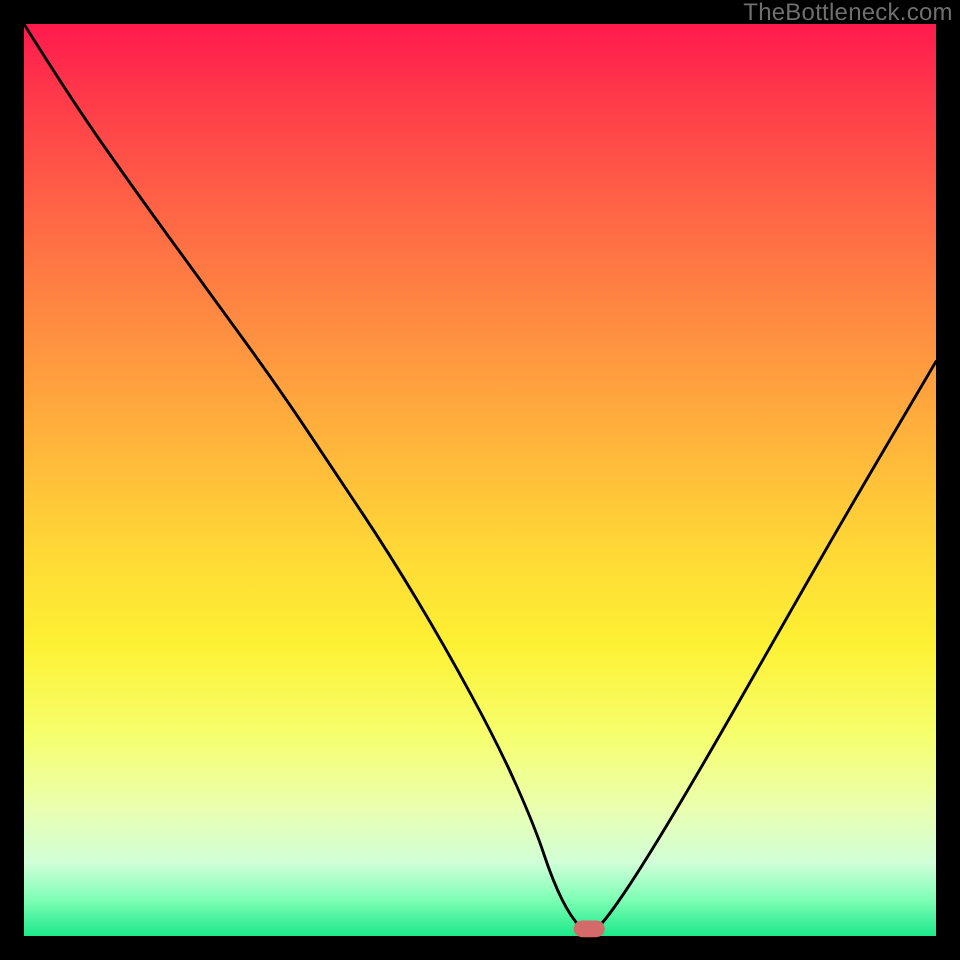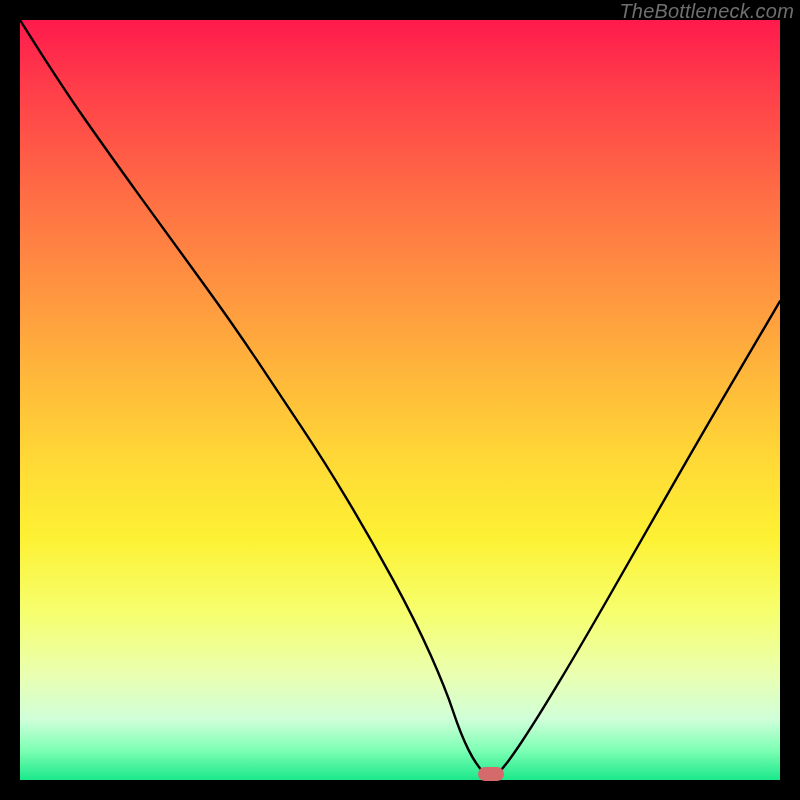--- a/index.html
+++ b/index.html
@@ -9,21 +9,20 @@
     height: 800px;
     background: #000;
     overflow: hidden;
     font-family: Arial, Helvetica, sans-serif;
   }
   .frame {
     position: relative;
     width: 800px;
     height: 800px;
     background: #000;
-    font-style: italic;
   }
   .plot {
     position: absolute;
     left: 20px;
     top: 20px;
     width: 760px;
     height: 760px;
     background: linear-gradient(to bottom,
       #ff1a4d 0%,
       #ff3a4a 8%,

